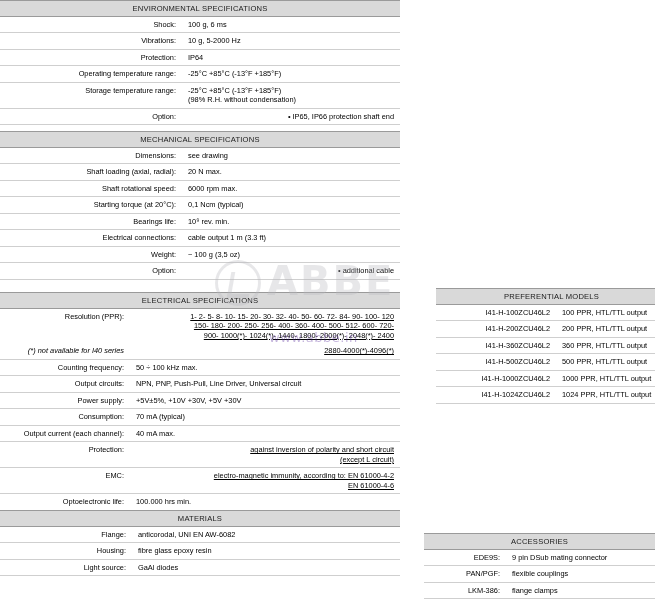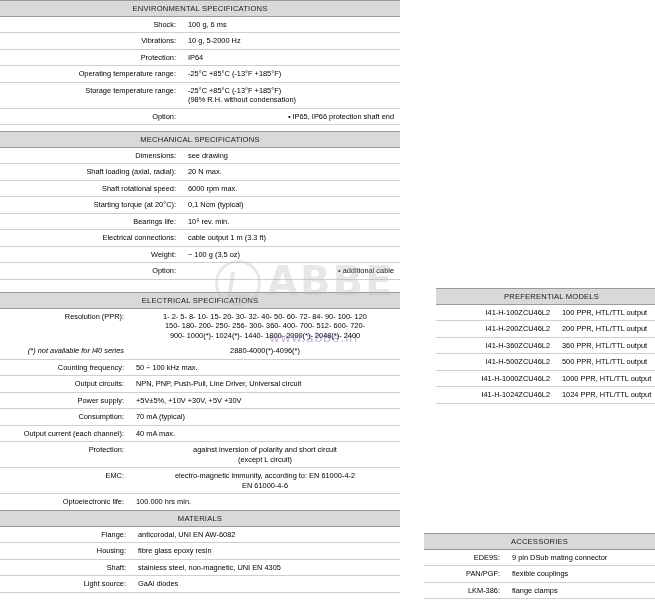--- a/index.html
+++ b/index.html
@@ -108,21 +108,22 @@
   }
   table.rows td.val {
   }
   table.rows tr.noborder td {
     border-bottom: none;
   }
   .bullet-line {
     text-align: right;
   }
   .center-val {
-    text-align: center;
+    text-align: right;
+    text-decoration: underline;
   }
   .muted-note {
     font-size: 6.9px;
     font-style: italic;
   }
   .nowrap { white-space: nowrap; }
   .multi { display: block; }
 </style>
 </head>
 <body>
@@ -211,21 +212,21 @@
   </div>
 
   <div class="section" style="left:0px; top:292px; width:400px;">
     <div class="sec-title">ELECTRICAL SPECIFICATIONS</div>
     <table class="rows">
       <tbody>
           <tr class="noborder">
         <td class="lbl" style="width:118px">Resolution (PPR):</td>
         <td class="center-val">
           <span class="multi nowrap">1- 2- 5- 8- 10- 15- 20- 30- 32- 40- 50- 60- 72- 84- 90- 100- 120</span>
-          <span class="multi nowrap">150- 180- 200- 250- 256- 300- 360- 400- 700- 512- 600- 720-</span>
+          <span class="multi nowrap">150- 180- 200- 250- 256- 400- 360- 400- 500- 512- 600- 720-</span>
           <span class="multi nowrap">900- 1000(*)- 1024(*)- 1440- 1800- 2000(*)- 2048(*)- 2400</span>
         </td>
       </tr>
       <tr>
         <td class="lbl muted-note">(*) not available for I40 series</td>
         <td class="center-val">2880-4000(*)-4096(*)</td>
       </tr>
       <tr>
         <td class="lbl">Counting frequency:</td>
         <td class="val">50 ÷ 100 kHz max.</td>
@@ -306,24 +307,20 @@
       <tbody>
           <tr>
         <td class="lbl" style="width:120px">Flange:</td>
         <td class="val">anticorodal, UNI EN AW-6082</td>
       </tr>
       <tr>
         <td class="lbl">Housing:</td>
         <td class="val">fibre glass epoxy resin</td>
       </tr>
       <tr>
-        <td class="lbl">Shaft:</td>
-        <td class="val">stainless steel, non-magnetic, UNI EN 4305</td>
-      </tr>
-      <tr>
         <td class="lbl">Light source:</td>
         <td class="val">GaAl diodes</td>
       </tr>
     </tbody>
       </table>
   </div>
 
   <div class="section" style="left:424px; top:533px; width:231px;">
     <div class="sec-title">ACCESSORIES</div>
     <table class="rows">

